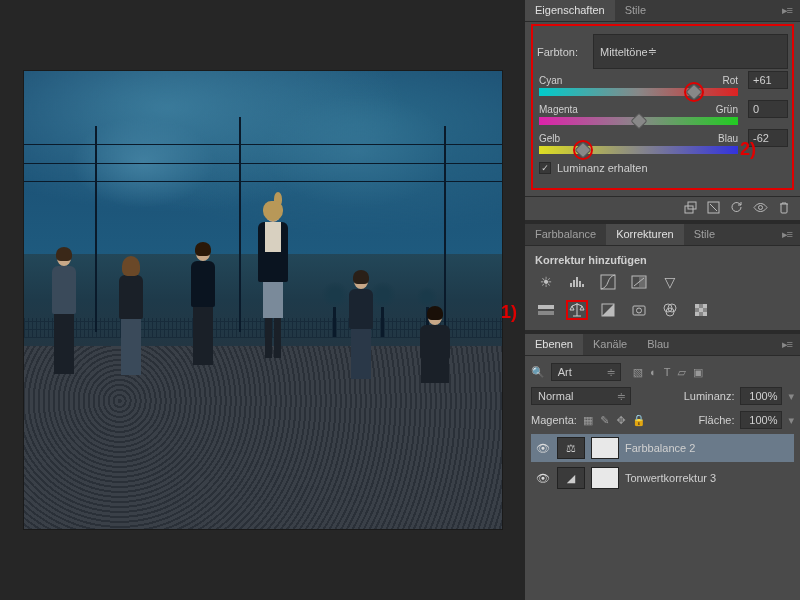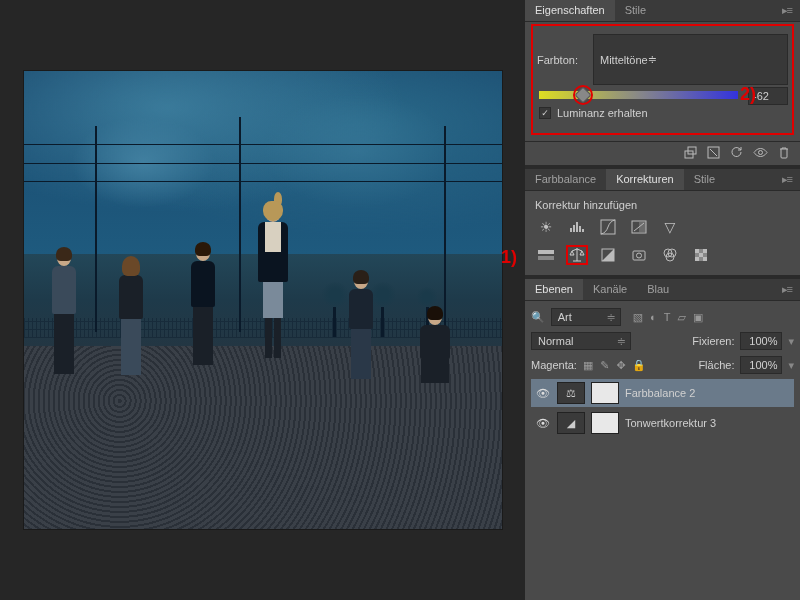--- a/index.html
+++ b/index.html
@@ -43,21 +43,21 @@
   .tabbar { display:flex; background:#3a3a3a; border-bottom:1px solid #2a2a2a; }
   .tab { padding:4px 10px; background:#3a3a3a; color:#a0a0a0; cursor:pointer; }
   .tab.active { background:#4a4a4a; color:#e0e0e0; }
   .drag-handle{ margin-left:auto; padding:4px 8px; color:#888; letter-spacing:-1px; }
   .panel-header { display:flex; align-items:center; gap:8px; padding:6px 8px; color:#e0e0e0; font-weight:bold; }
   .icon { width:16px; height:16px; display:inline-flex; align-items:center; justify-content:center; }
 
   .props-body { border:2px solid #e00000; margin:2px 6px 6px 6px; padding:6px 4px 10px 4px; position:relative; }
   .row { display:flex; align-items:center; gap:6px; padding:2px 0; }
   .lbl { width:50px; }
-  .dropdown { flex:1; background:#383838; border:1px solid #2a2a2a; padding:18px 6px; display:flex; justify-content:flex-start; align-items:center; }
+  .dropdown { flex:1; background:#383838; border:1px solid #2a2a2a; padding:10px 6px; display:flex; justify-content:flex-start; align-items:center; }
   .slider-wrap { padding:4px 2px; position:relative; }
   .slider-labels { display:flex; justify-content:space-between; font-size:10px; margin-bottom:2px; }
   .track { height:8px; position:relative; margin-right:48px; }
   .thumb { position:absolute; top:-2px; width:12px; height:12px; background:#888; border:1px solid #555; transform:translateX(-50%) rotate(45deg); border-radius:2px; }
   .val { position:absolute; right:0; top:0; width:40px; background:#383838; border:1px solid #2a2a2a; padding:2px 4px; text-align:left; font-size:11px; }
   .circle-mark { position:absolute; width:20px; height:20px; border:2px solid #e00000; border-radius:50%; pointer-events:none; }
   .checkbox-row { display:flex; align-items:center; gap:6px; padding:4px 2px; }
   .chk { width:12px; height:12px; background:#383838; border:1px solid #2a2a2a; display:flex; align-items:center; justify-content:center; font-size:9px; color:#d0d0d0; }
   .annot { position:absolute; color:#e00000; font-weight:bold; font-size:18px; }
 
@@ -164,23 +164,48 @@
 
   <div class="props-body">
     <div class="row">
       <span class="lbl">Farbton:</span>
       <div class="dropdown">
         <span>Mitteltöne</span>
           <span>≑</span>
       </div>
     </div>
 
-
-
     <div class="slider-wrap">
+      <div class="slider-labels">
+          <span>Cyan</span>
+          <span style="margin-right:48px">Rot</span>
+        </div>
+      <div class="track" style="background:linear-gradient(90deg,#00cccc,#888,#dd2222)">
+        <div class="thumb" style="left:78%"></div>
+        <div class="circle-mark" style="left:78%; top:-6px; transform:translateX(-50%)"></div>
+      </div>
+      <div class="val">+61</div>
+    </div>
+
+    <div class="slider-wrap">
+      <div class="slider-labels">
+          <span>Magenta</span>
+          <span style="margin-right:48px">Grün</span>
+        </div>
+      <div class="track" style="background:linear-gradient(90deg,#dd22aa,#888,#22cc22)">
+        <div class="thumb" style="left:50%"></div>
+      </div>
+      <div class="val">0</div>
+    </div>
+
+    <div class="slider-wrap">
+      <div class="slider-labels">
+          <span>Gelb</span>
+          <span style="margin-right:48px">Blau</span>
+        </div>
       <div class="track" style="background:linear-gradient(90deg,#dddd22,#888,#3333dd)">
         <div class="thumb" style="left:22%"></div>
         <div class="circle-mark" style="left:22%; top:-6px; transform:translateX(-50%)"></div>
       </div>
       <div class="val">-62</div>
     </div>
 
     <div class="checkbox-row">
       <div class="chk">✓</div>
       <span>Luminanz erhalten</span>
@@ -211,21 +236,21 @@
 
   <div class="section-sep"></div>
 
   <div class="tabbar">
     <div class="tab">Farbbalance</div>
     <div class="tab active">Korrekturen</div>
     <div class="tab">Stile</div>
     <div class="drag-handle">▸≡</div>
   </div>
   <div class="korr-body" style="position:relative">
-    <div style="font-weight:normal;padding:2px 0">Korrektur hinzufügen</div>
+    <div style="font-weight:bold;padding:2px 0">Korrektur hinzufügen</div>
     <div class="icon-row">
       <span class="adj-icon">☀</span>
       <span class="adj-icon">
           <svg width="18" height="14" viewBox="0 0 18 14">
             <rect x="2" y="8" width="2" height="4" fill="#bbb"></rect>
             <rect x="5" y="5" width="2" height="7" fill="#bbb"></rect>
             <rect x="8" y="2" width="2" height="10" fill="#bbb"></rect>
             <rect x="11" y="6" width="2" height="6" fill="#bbb"></rect>
             <rect x="14" y="9" width="2" height="3" fill="#bbb"></rect>
           </svg>
@@ -308,21 +333,21 @@
       <div class="fxicons" style="margin-left:6px">
         <span>▧</span>
         <span>◐</span>
         <span>T</span>
         <span>▱</span>
         <span>▣</span>
       </div>
     </div>
     <div class="row1">
       <div class="mini-drop" style="min-width:100px">Normal</div>
-      <span style="margin-left:auto">Fixieren:</span>
+      <span style="margin-left:auto">Luminanz:</span>
       <div class="pct-field">100%</div>
       <span style="color:#888">▾</span>
     </div>
     <div class="row1">
       <span>Magenta:</span>
       <div class="fxicons">
         <span>▦</span>
         <span>✎</span>
         <span>✥</span>
         <span>🔒</span>

